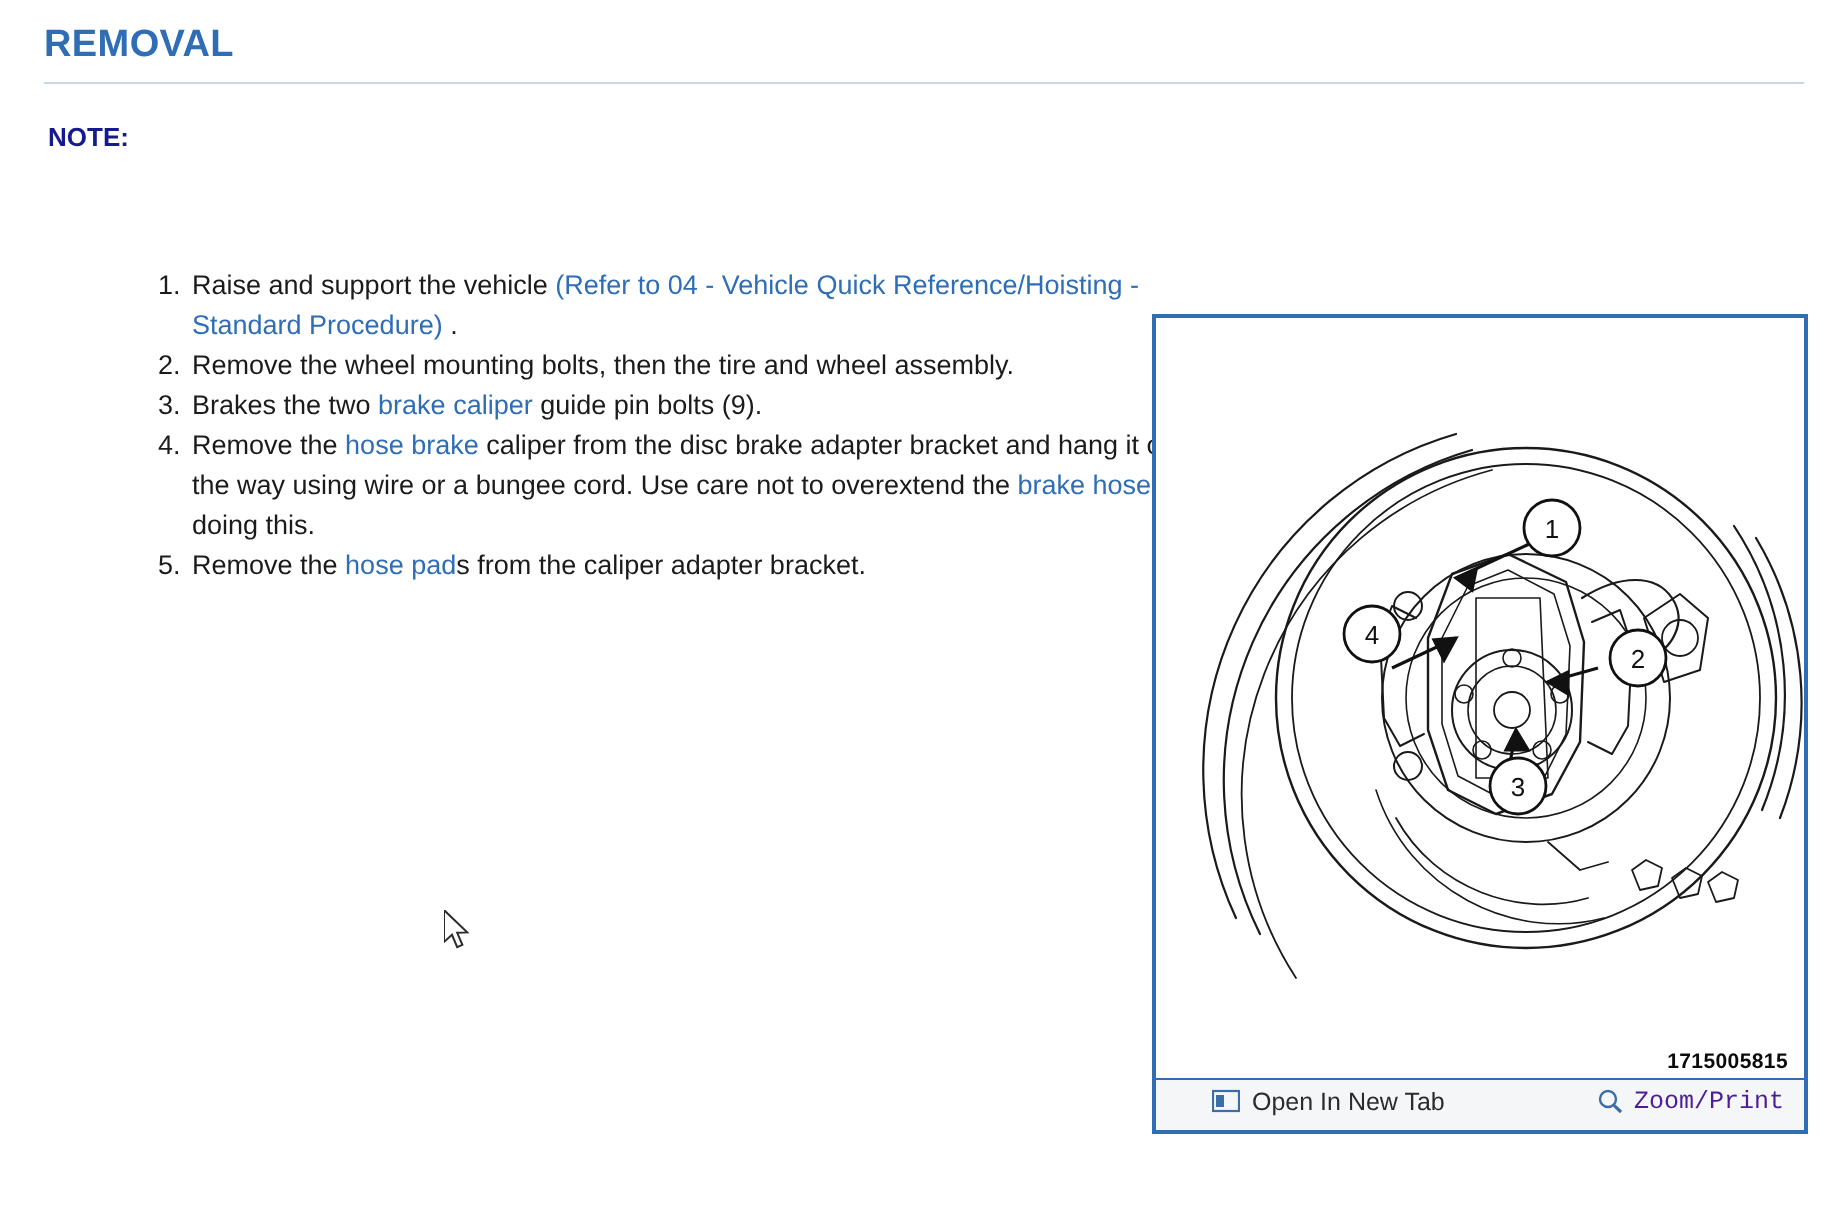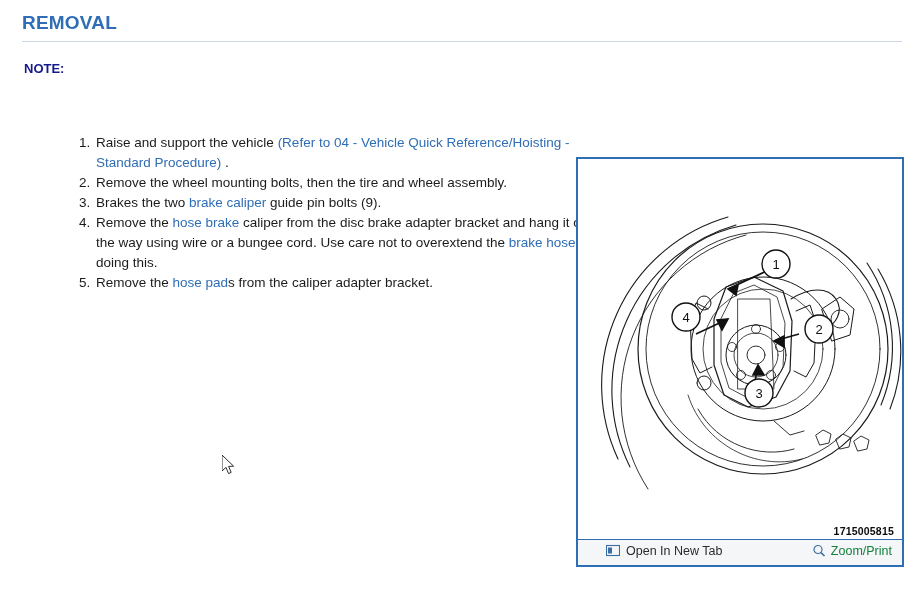--- a/index.html
+++ b/index.html
@@ -139,22 +139,23 @@
     margin-left: 16px;
   }
   .bar-right {
     position: absolute;
     right: 10px;
     top: 4px;
     display: flex;
     align-items: center;
     gap: 5px;
     font-size: 12.5px;
-    color: #15803d;
-    cursor: pointer;
+    color: #4c1d95;
+    cursor: pointer;
+    font-family: Liberation Mono, monospace;
   }
   .mini-icon {
     display: inline-block;
     width: 14px;
     height: 14px;
     line-height: 14px;
   }
   .cursor {
     position: absolute;
     left: 222px;

